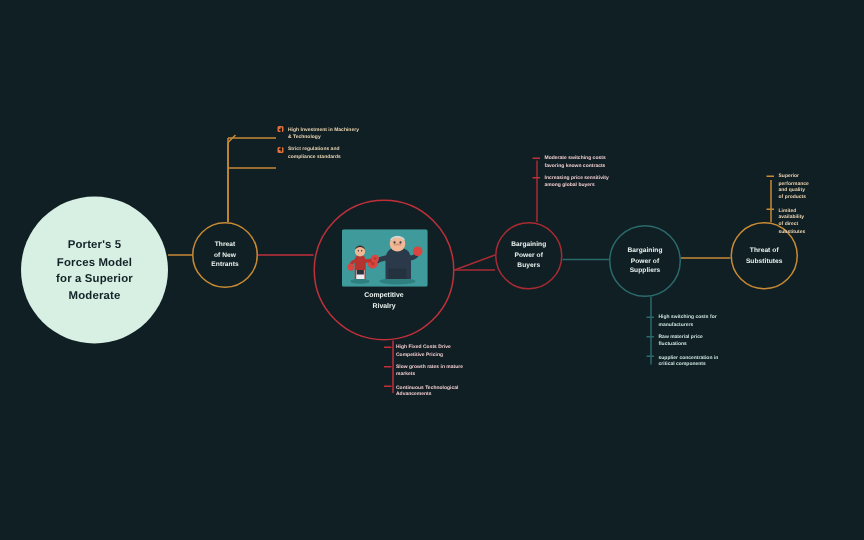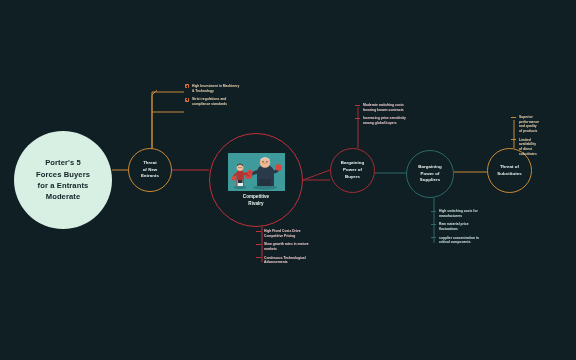--- a/index.html
+++ b/index.html
@@ -213,22 +213,22 @@
     <path d="M358 148 L358 107" fill="none" stroke="#a82b33" stroke-width="1"></path>
 
     <path d="M434 198 L434 243" fill="none" stroke="#2b6a6b" stroke-width="1"></path>
 
     <path d="M514 148 L514 120" fill="none" stroke="#c98a34" stroke-width="1"></path>
   </svg>
 
   <div class="title-node">
     <div class="txt">
       <span>Porter's 5</span><br>
-      <span>Forces Buyers</span><br>
-      <span>for a Entrants</span><br>
+      <span>Forces Model</span><br>
+      <span>for a Superior</span><br>
       <span>Moderate</span>
     </div>
   </div>
 
   <div class="force entrants">
     <div class="label">
       <span>Threat</span><br>
       <span>of New</span><br>
       <span>Entrants</span>
     </div>

